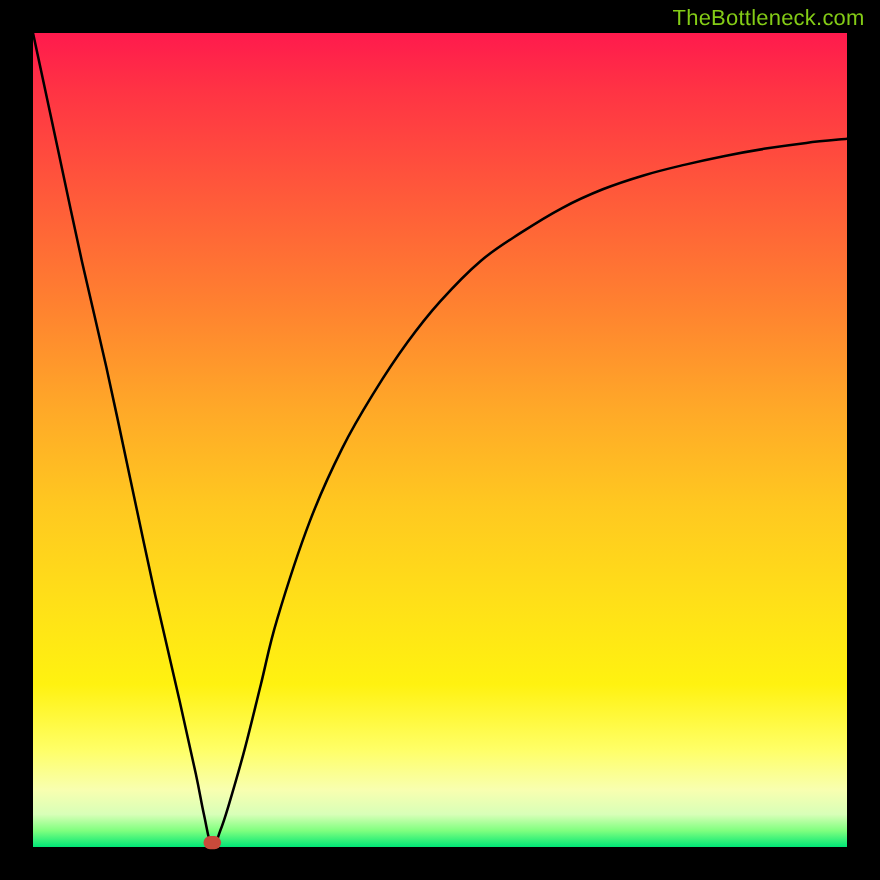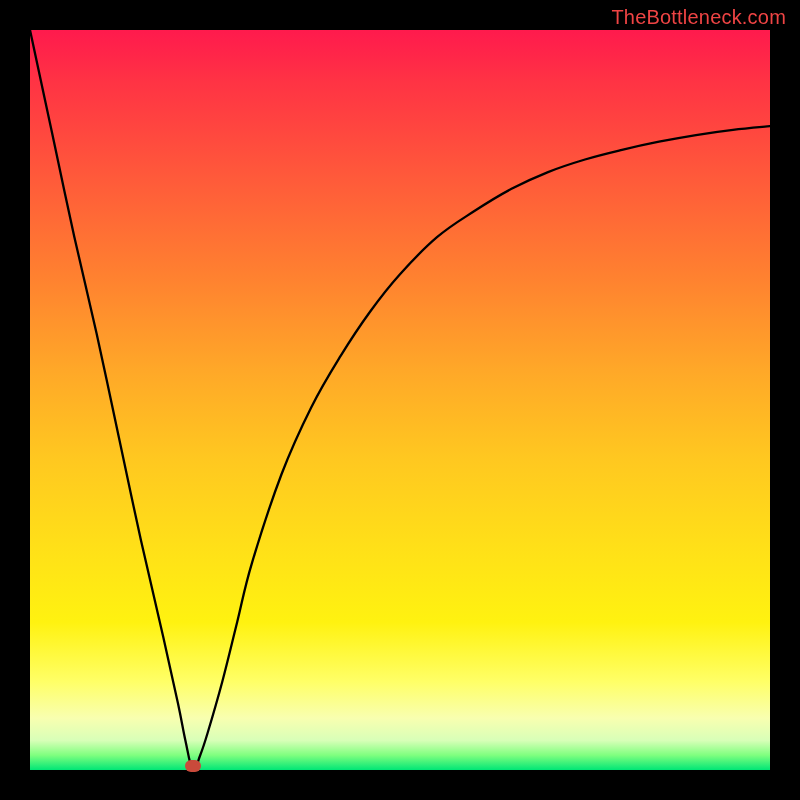--- a/index.html
+++ b/index.html
@@ -60,21 +60,21 @@
     width: 16px;
     height: 12px;
     background: #c94a3b;
     border-radius: 6px;
     transform: translate(-50%, -50%);
   }
   .watermark {
     position: absolute;
     top: 6px;
     right: 14px;
-    color: #ef4444;
+    color: #84cc16;
     font-size: 20px;
     letter-spacing: 0.2px;
     font-family: Arial, Helvetica, sans-serif;
   }
 </style>
 </head>
 <body>
 
 <div class="frame">
   <div class="watermark">TheBottleneck.com</div>

